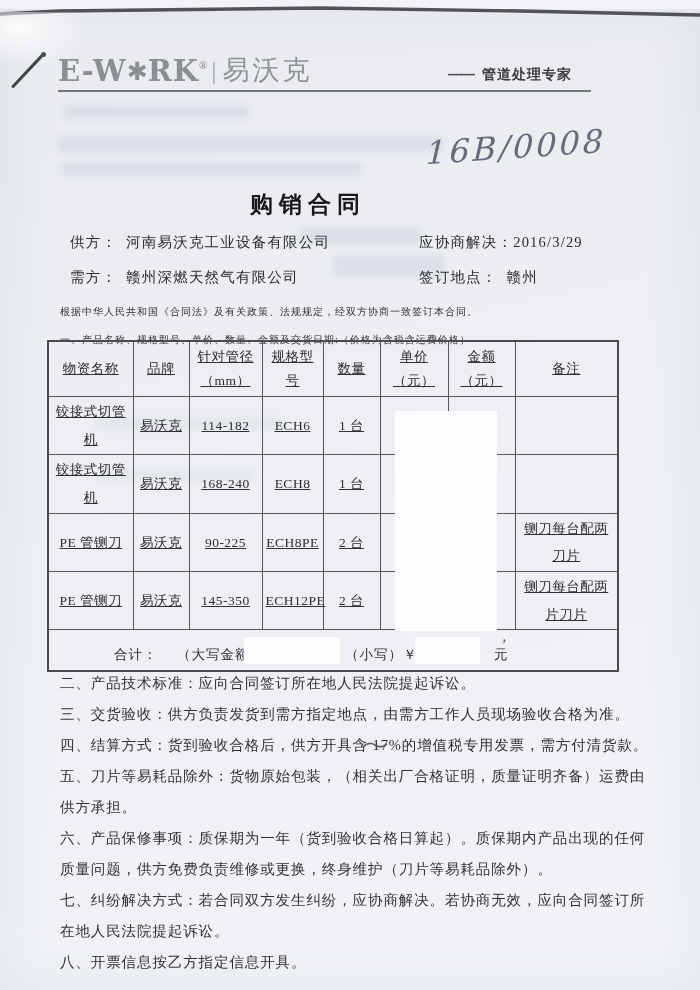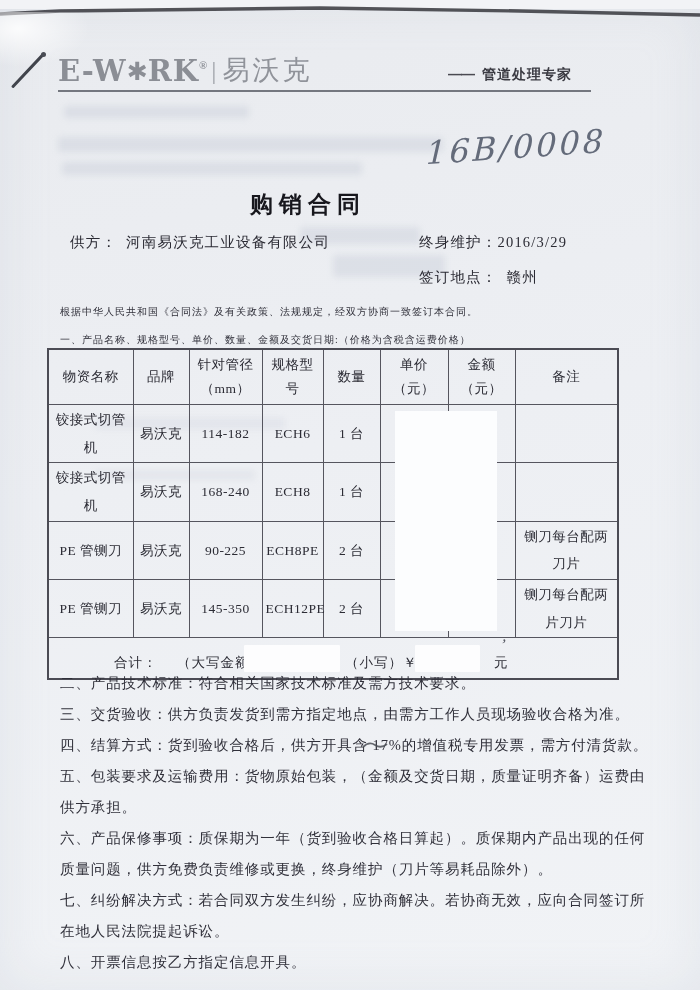--- a/index.html
+++ b/index.html
@@ -41,21 +41,21 @@
     color:#17171d;letter-spacing:6px;}
   
   .meta{font-size:14.5px;color:#2a2a33;letter-spacing:1.2px;white-space:nowrap;}
   .meta .val{margin-left:9px;}
   .m1l{left:70px;top:233px;} .m1r{left:419px;top:233px;}
   .m2l{left:70px;top:268px;} .m2r{left:419px;top:268px;}
   
   .para{left:60px;width:596px;font-size:10px;color:#30303a;letter-spacing:1px;line-height:31px;}
   .preamble{top:296px;} .section-one{top:324px;}
   
-  .tbl-wrap{left:47px;top:348px;}
+  .tbl-wrap{left:47px;top:340px;text-decoration:underline;}
   table.contract{border-collapse:collapse;table-layout:fixed;width:570px;border:2px solid #4b4b54;}
   table.contract th,table.contract td{
     border:1px solid #55555e;font-weight:normal;font-size:13.5px;color:#2c2c35;
     text-align:center;padding:1px 3px;letter-spacing:0.5px;vertical-align:middle;}
   table.contract th{height:52px;line-height:1.8;white-space:pre-line;}
   table.contract td{height:50px;line-height:2.05;}
   td.col-name{text-align:left;padding-left:6px;}
   td.col-remark{line-height:2;padding:1px 6px;}
   tr.total-row td{height:40px;position:relative;padding:0;}
   .tot{position:absolute;top:11px;font-size:13.5px;color:#2c2c35;letter-spacing:1px;white-space:nowrap;}
@@ -109,21 +109,24 @@
   <div class="abs head-rule"></div>
 
   <div class="abs serial">16B/0008</div>
 
   <div class="abs doc-title">购销合同</div>
 
   <div class="abs meta m1l">
     <span>供方：</span><span class="val">河南易沃克工业设备有限公司</span>
   </div>
   <div class="abs meta m1r">
-    <span>终身维护：</span><span>2016/3/29</span>
+    <span>应协商解决：</span><span>2016/3/29</span>
+  </div>
+  <div class="abs meta m2l">
+    <span>需方：</span><span class="val">赣州深燃天然气有限公司</span>
   </div>
   <div class="abs meta m2r">
     <span>签订地点：</span><span class="val">赣州</span>
   </div>
 
   <div class="abs para preamble">根据中华人民共和国《合同法》及有关政策、法规规定，经双方协商一致签订本合同。</div>
   <div class="abs para section-one">一、产品名称、规格型号、单价、数量、金额及交货日期:（价格为含税含运费价格）</div>
 
   <div class="abs tbl-wrap">
     <table class="contract">
@@ -206,22 +209,22 @@
   </div>
 
   <div class="abs redaction-main"></div>
   <div class="abs tick">’</div>
 
   <svg class="abs squiggle" width="26" height="10" viewBox="0 0 26 10">
     <path d="M1,7 Q7,1 13,5 T25,4" stroke="#4a4d55" stroke-width="1.8" fill="none" opacity="0.85"></path>
   </svg>
 
   <div class="abs clauses">
-    <p>二、产品技术标准：符合相关国家技术标准及需方技术要求。</p>
+    <p>二、产品技术标准：应向合同签订所在地人民法院提起诉讼。</p>
     <p>三、交货验收：供方负责发货到需方指定地点，由需方工作人员现场验收合格为准。</p>
     <p>四、结算方式：货到验收合格后，供方开具含 17%的增值税专用发票，需方付清货款。</p>
-    <p>五、包装要求及运输费用：货物原始包装，（金额及交货日期，质量证明齐备）运费由供方承担。</p>
+    <p>五、刀片等易耗品除外：货物原始包装，（相关出厂合格证明，质量证明齐备）运费由供方承担。</p>
     <p>六、产品保修事项：质保期为一年（货到验收合格日算起）。质保期内产品出现的任何质量问题，供方免费负责维修或更换，终身维护（刀片等易耗品除外）。</p>
     <p>七、纠纷解决方式：若合同双方发生纠纷，应协商解决。若协商无效，应向合同签订所在地人民法院提起诉讼。</p>
     <p>八、开票信息按乙方指定信息开具。</p>
   </div>
 
 </div>
 
 </body></html>

